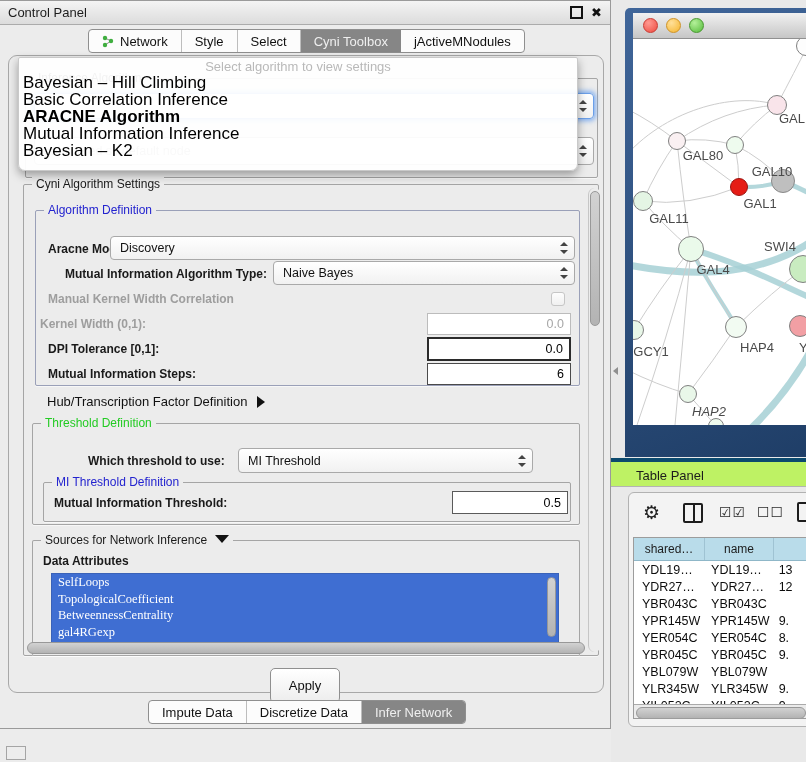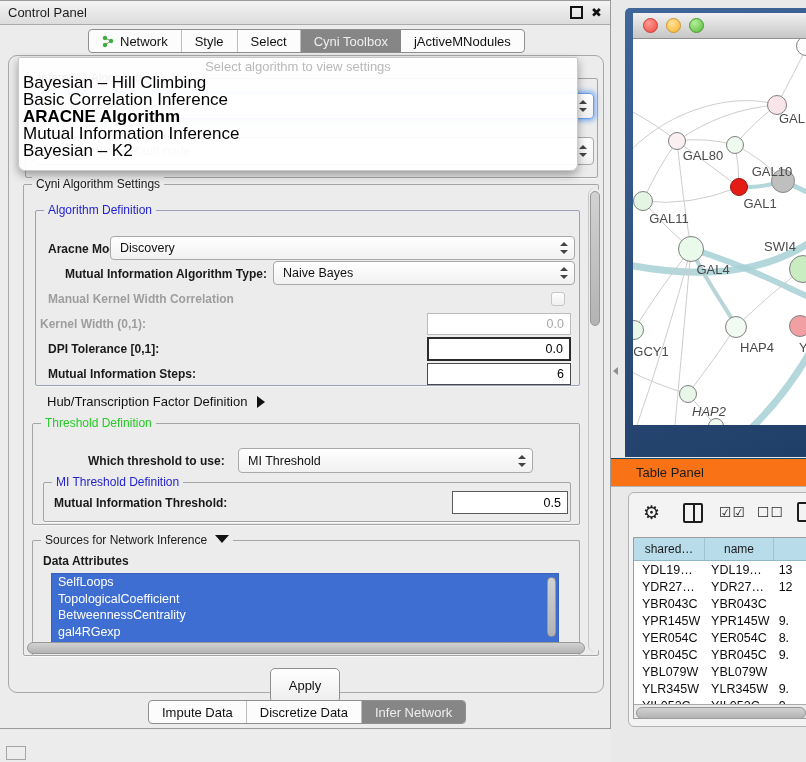--- a/index.html
+++ b/index.html
@@ -80,22 +80,22 @@
   .tl{width:13px;height:13px;border-radius:50%;}
   .tl.red{background:radial-gradient(circle at 35% 30%,#ff9a92,#ee4b40);border:1px solid #c93a32;}
   .tl.yellow{background:radial-gradient(circle at 35% 30%,#ffe09a,#f5b52e);border:1px solid #cf9325;}
   .tl.green{background:radial-gradient(circle at 35% 30%,#b4f09a,#55bb3a);border:1px solid #47982f;}
   #net-canvas{left:8px;top:31px;width:178px;height:386px;background:#fff;overflow:hidden;}
   .node{position:absolute;border-radius:50%;border:1px solid #808080;box-sizing:border-box;}
   .nlabel{position:absolute;font-size:13px;color:#4a4a4a;white-space:nowrap;
     transform:translateX(-50%);}
   .nlabel.raw{transform:none;}
   
-  #tp-titlebar{left:611px;top:458px;width:195px;height:29px;background:#f97316;
-    border-top:1px solid #0c4a6e;border-bottom:1px solid #b3b3b3;}
+  #tp-titlebar{left:611px;top:458px;width:195px;height:29px;background:#bef264;
+    border-top:4px solid #0c4a6e;border-bottom:1px solid #b3b3b3;}
   #tp-title{left:25px;top:6px;font-size:13px;color:#1c1c1c;}
   #table-panel{left:628px;top:492px;width:184px;height:235px;background:#f3f3f3;
     border:1px solid #b2b2b2;border-radius:6px;}
   .tbar-icon{position:absolute;color:#1d1d1d;}
   .gear-icon{font-size:19px;line-height:19px;}
   .cols-icon{width:20px;height:20px;border:2px solid #1d1d1d;border-radius:2px;}
   .cols-icon:before{content:"";position:absolute;left:50%;top:0;width:2px;height:100%;background:#1d1d1d;}
   .chk-icon{font-size:14px;letter-spacing:1px;color:#2a2a2a;}
   .doc-icon{width:15px;height:20px;border:2px solid #1d1d1d;border-radius:2px;background:#f3f3f3;}
   #tp-table{left:4px;top:44px;width:178px;height:182px;border:1px solid #9c9c9c;
@@ -212,21 +212,21 @@
           <div class="abs field" style="left:408px;top:8px;width:116px;height:23px;border:1px solid #5a5a5a;color:#000;">0.5</div>
         </div>
       </div>
 
       <div class="abs group" style="left:8px;top:355px;width:548px;height:116px;border-bottom:none;">
         <span class="group-title t-black">
           <span>Sources for Network Inference</span>
           <span style="display:inline-block;margin-left:5px;width:0;height:0;border-left:7px solid transparent;border-right:7px solid transparent;border-top:8px solid #111;vertical-align:1px;"></span>
         </span>
         <span class="abs lbl" style="left:10px;top:13px;">Data Attributes</span>
-        <div class="abs" id="attr-list" style="left:18px;top:32px;width:508px;height:72px;overflow:hidden;">
+        <div class="abs" id="attr-list" style="left:18px;top:32px;width:508px;height:72px;overflow:hidden;font-family:Liberation Serif, serif;">
 
             <div class="attr-item">SelfLoops</div>
 
             <div class="attr-item">TopologicalCoefficient</div>
 
             <div class="attr-item">BetweennessCentrality</div>
 
             <div class="attr-item">gal4RGexp</div>
 
           <div class="abs sb-thumb" style="right:2px;top:3px;width:9px;height:60px;"></div>

